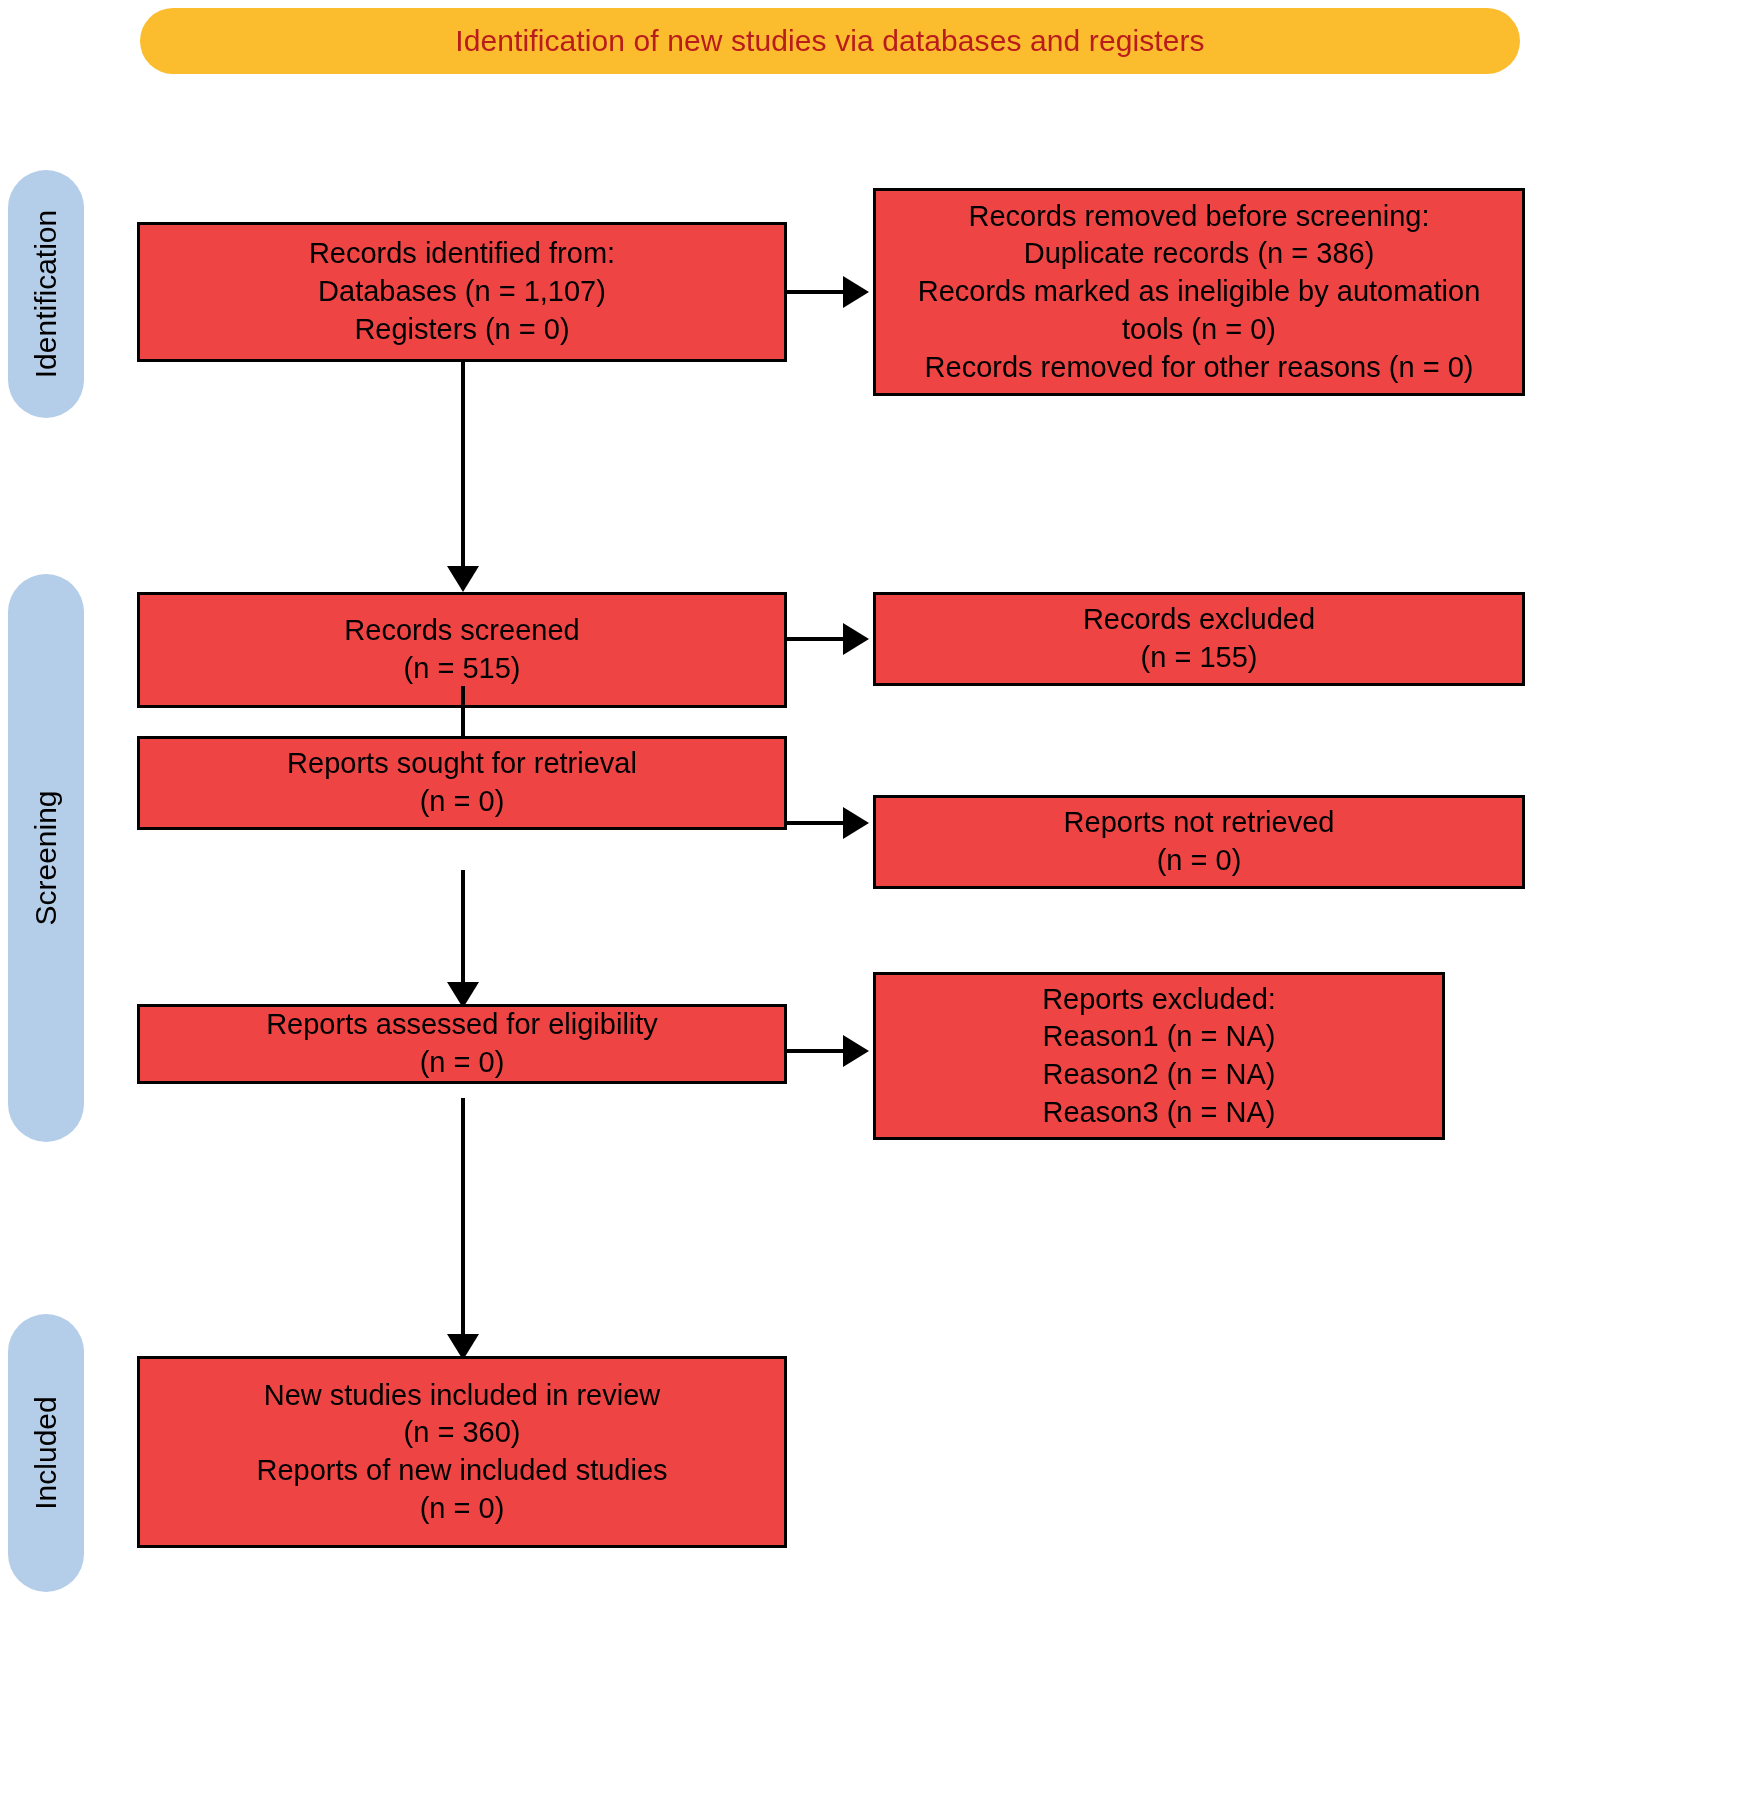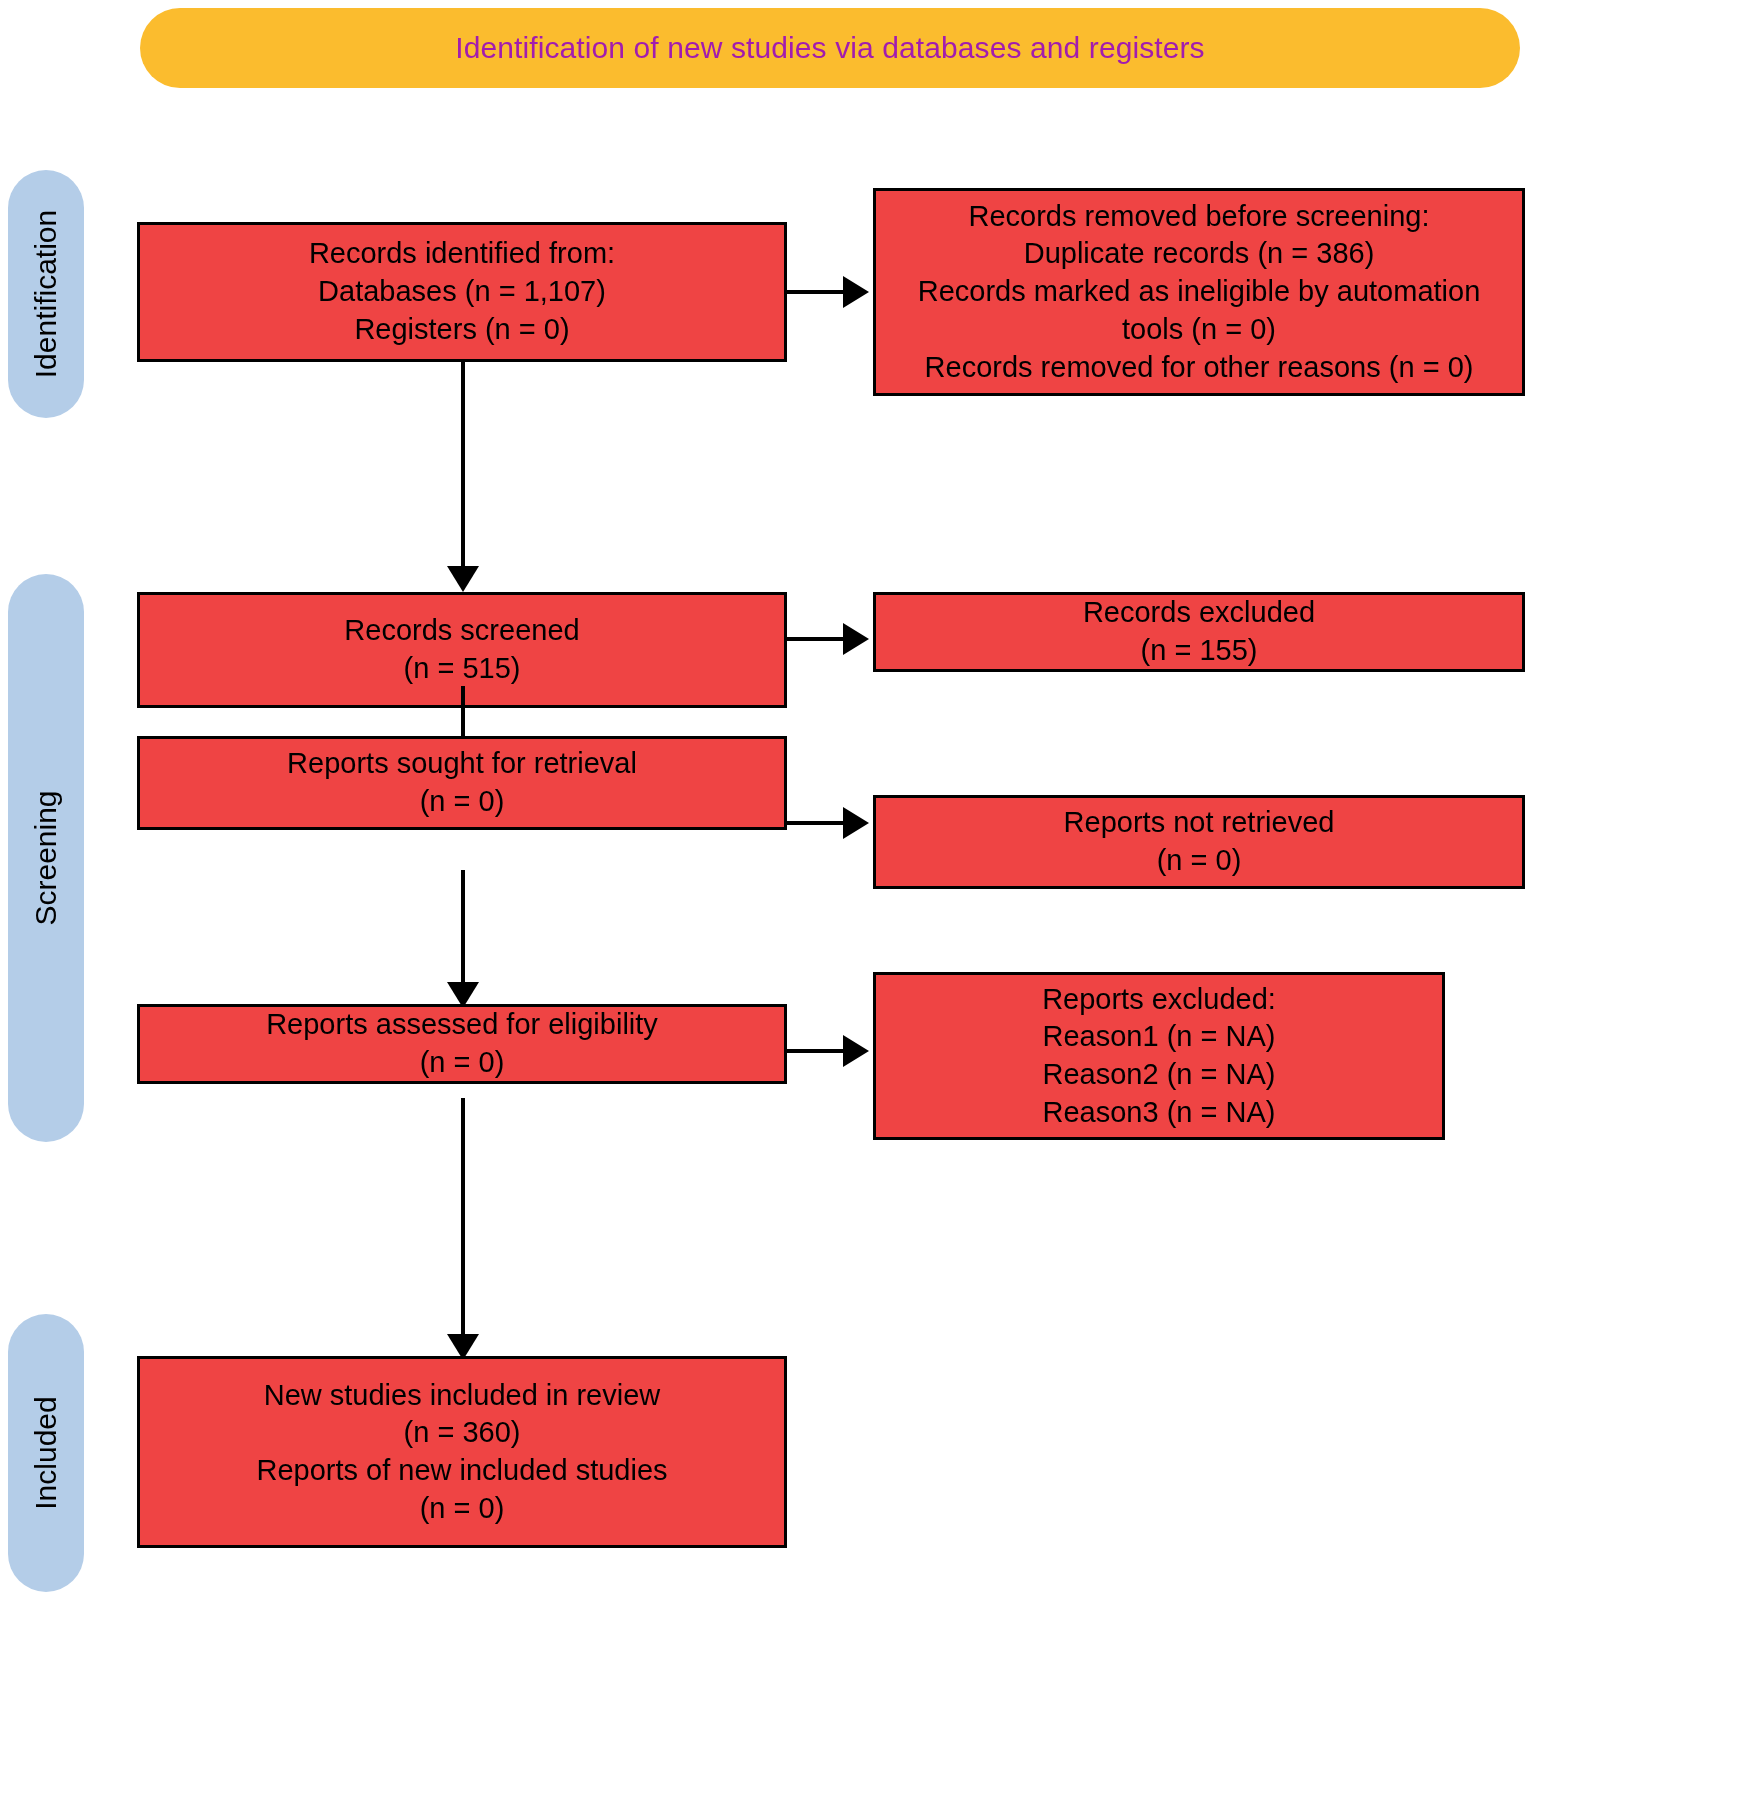--- a/index.html
+++ b/index.html
@@ -19,28 +19,28 @@
     width: 1756px;
     height: 1796px;
   }
 
   
   .title-banner {
     position: absolute;
     left: 140px;
     top: 8px;
     width: 1380px;
-    height: 80px;
+    height: 66px;
     background: #fbbc2e;
     border-radius: 40px;
     display: flex;
     align-items: center;
     justify-content: center;
     font-size: 30px;
-    color: #a21caf;
+    color: #b91c1c;
     letter-spacing: 0.1px;
   }
 
   
   .stage-bar {
     position: absolute;
     left: 8px;
     width: 76px;
     background: #b4cde8;
     border-radius: 38px;
@@ -78,21 +78,21 @@
 
   
   .box-identified   { left: 137px; top: 222px;  width: 650px; height: 140px; }
   .box-screened     { left: 137px; top: 592px;  width: 650px; height: 116px;  }
   .box-sought       { left: 137px; top: 736px;  width: 650px; height: 94px;  }
   .box-assessed     { left: 137px; top: 1004px; width: 650px; height: 80px;  }
   .box-included     { left: 137px; top: 1356px; width: 650px; height: 192px; }
 
   
   .box-removed      { left: 873px; top: 188px;  width: 652px; height: 208px; }
-  .box-excluded     { left: 873px; top: 592px;  width: 652px; height: 80px;  }
+  .box-excluded     { left: 873px; top: 592px;  width: 652px; height: 94px;  }
   .box-notretrieved { left: 873px; top: 776px;  width: 652px; height: 94px; margin-top: 19px;  }
   .box-repexcluded  { left: 873px; top: 972px;  width: 572px; height: 168px; }
 
   
   .vline {
     position: absolute;
     left: 461px;
     width: 4px;
     background: #000;
   }

